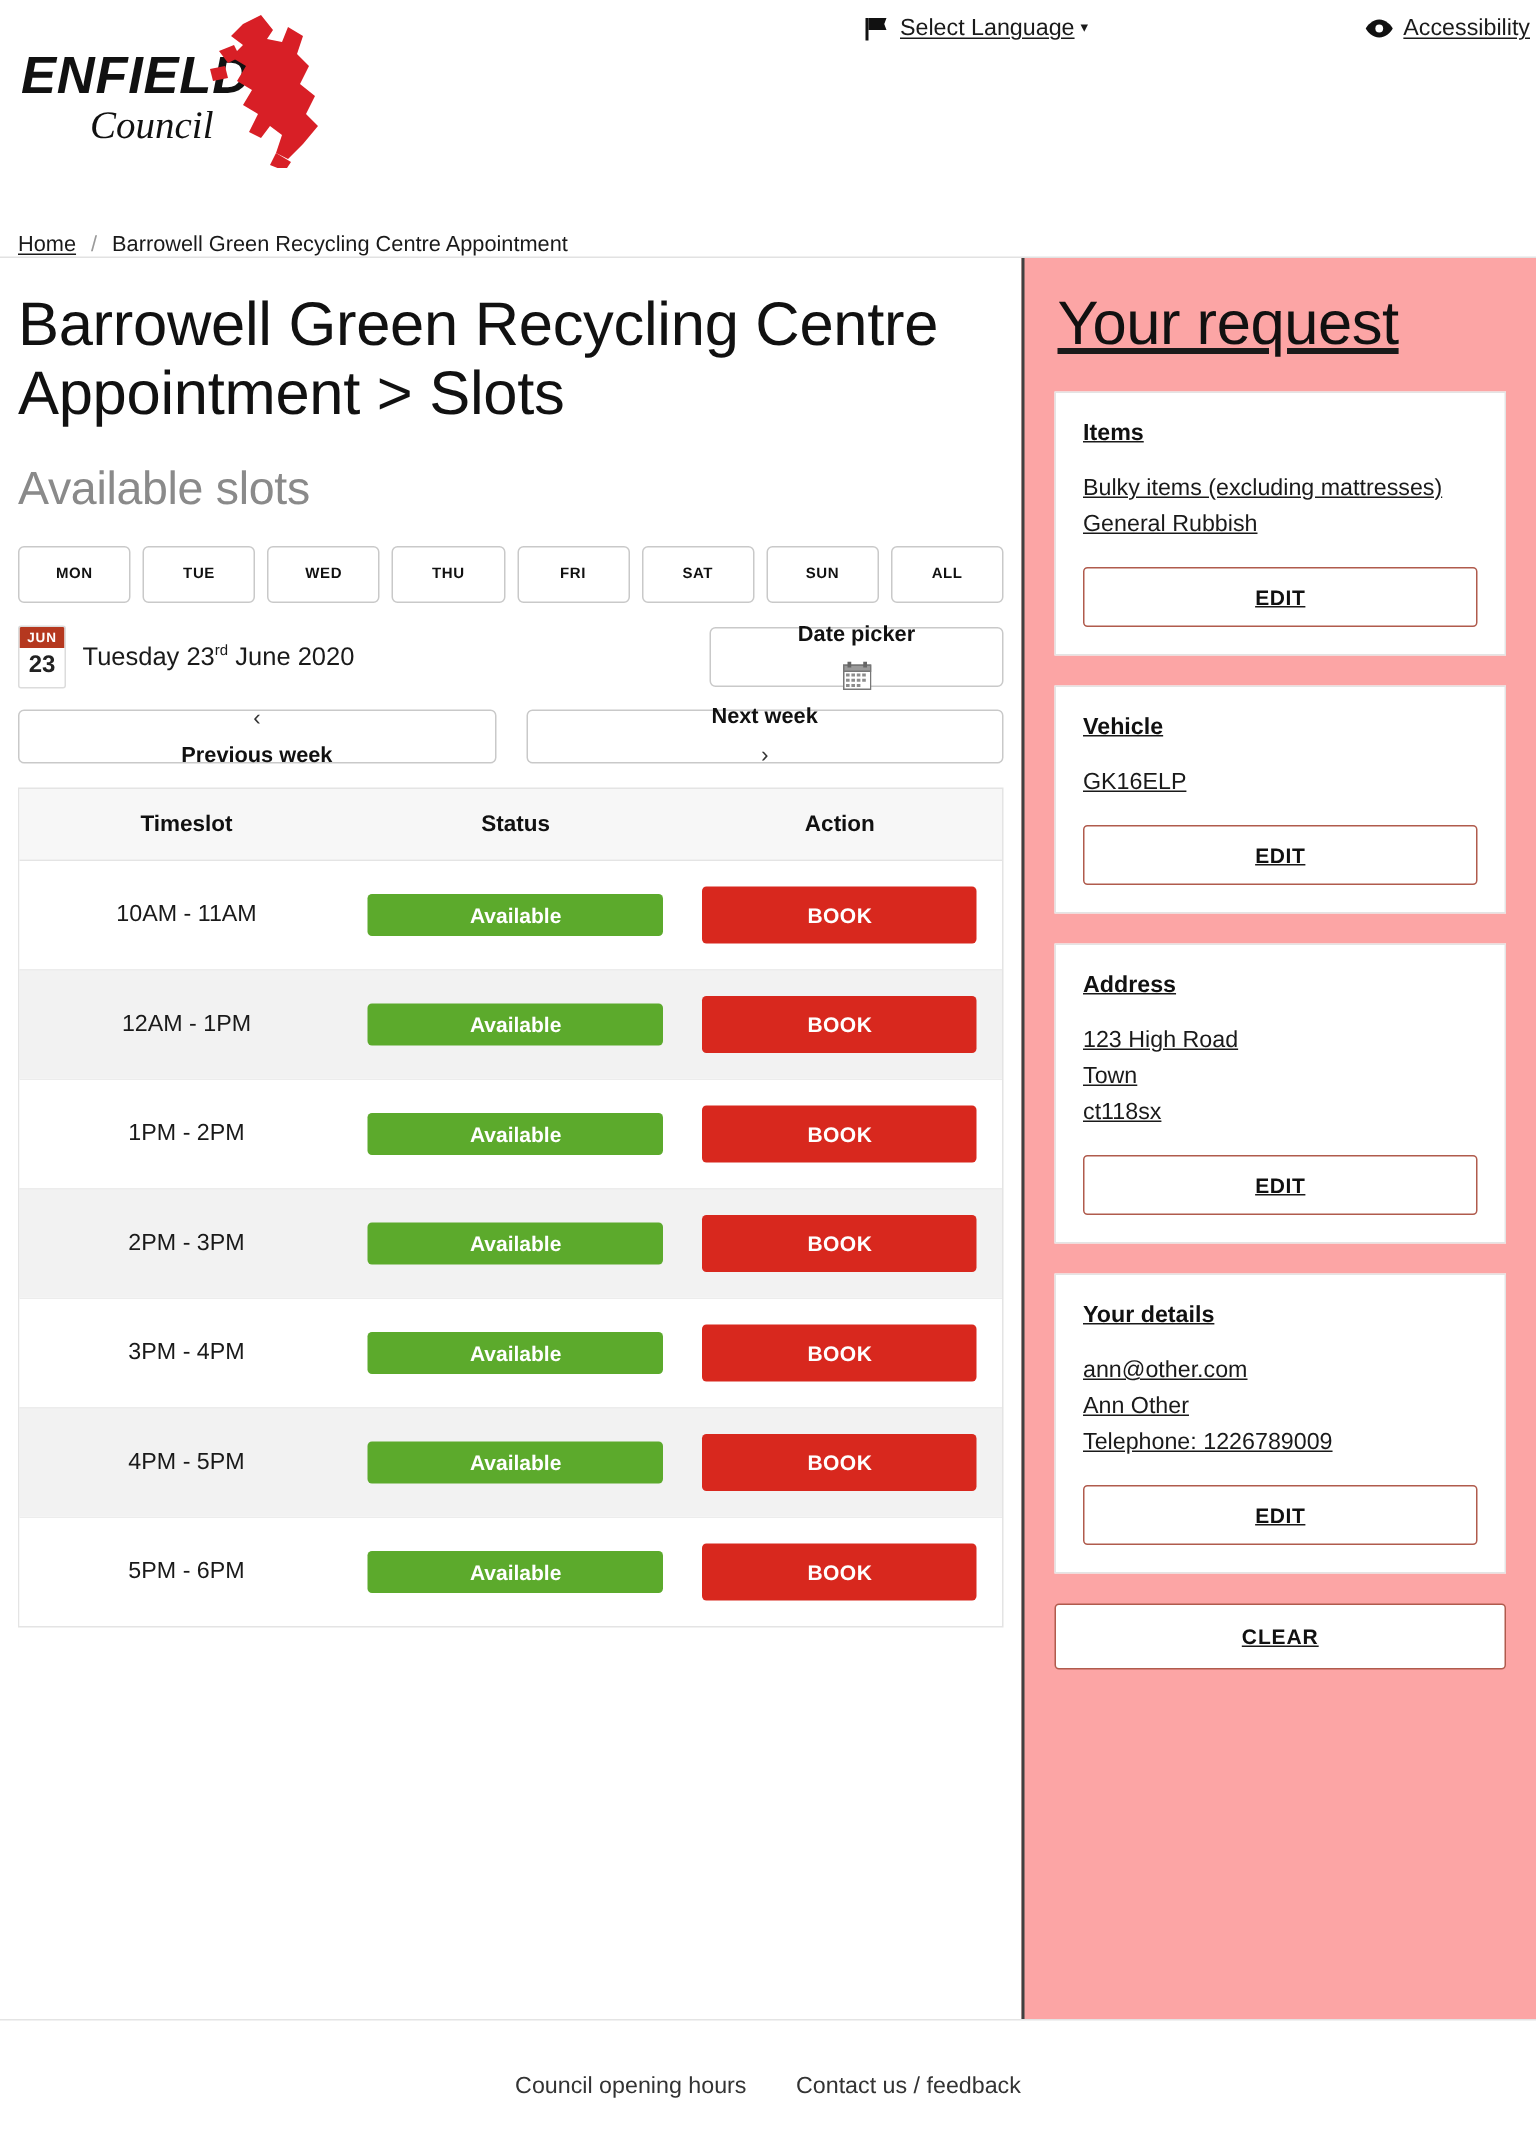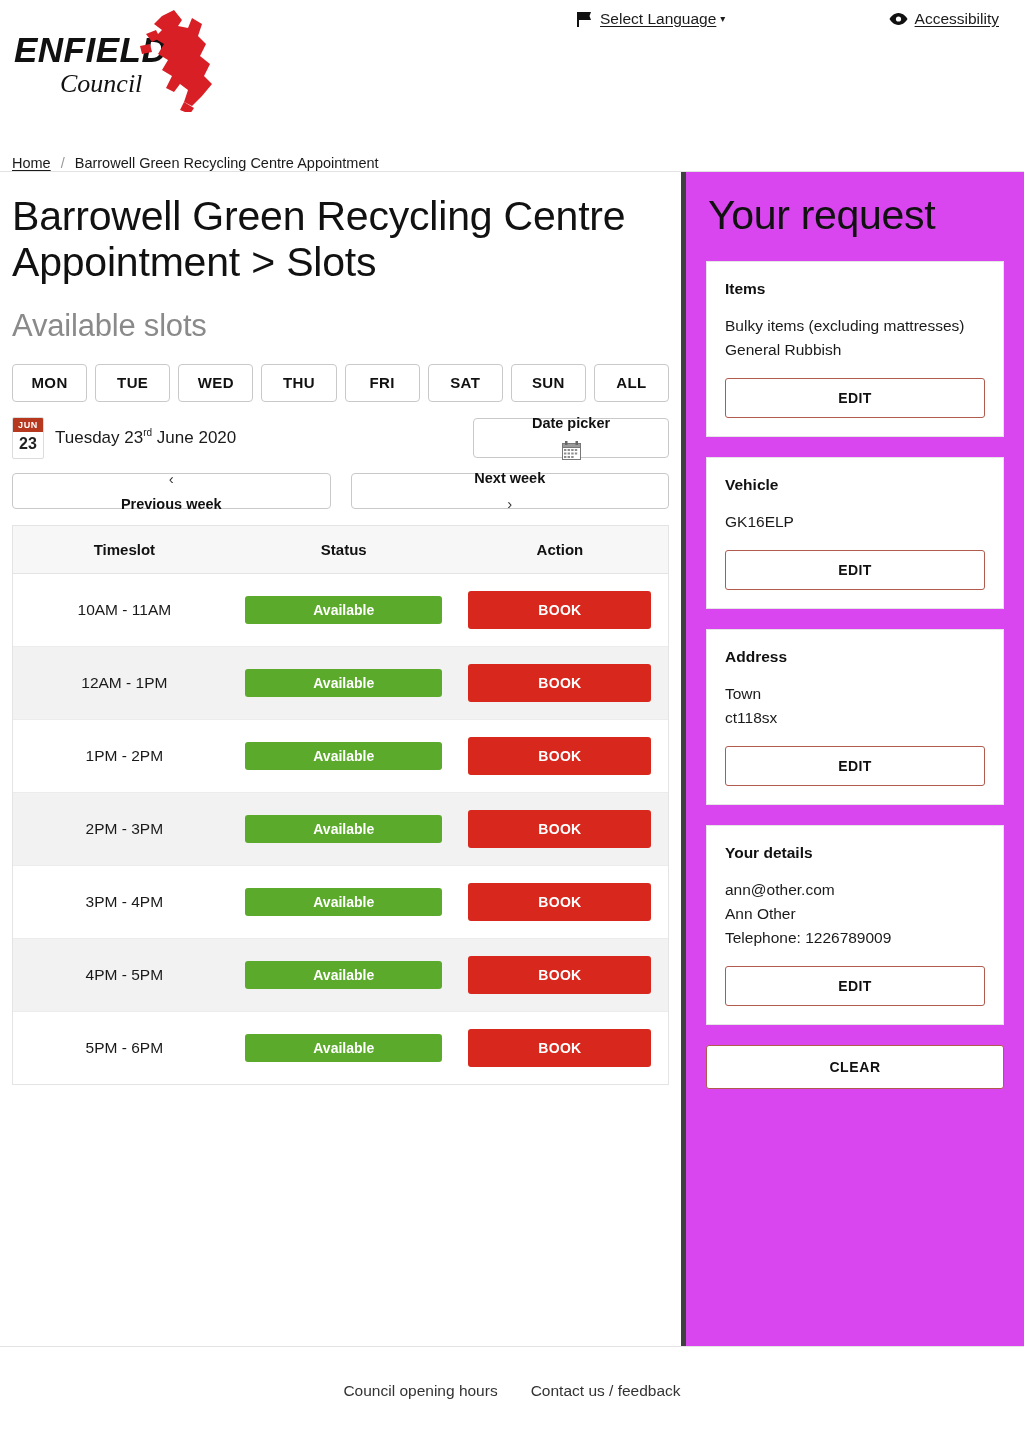--- a/index.html
+++ b/index.html
@@ -32,21 +32,21 @@
 
   .util {
     position: absolute;
     top: 10px;
     display: flex;
     align-items: center;
     gap: 7px;
     font-size: 15px;
   }
   .util-lang { left: 576px; }
-  .util-acc  { right: 25px; justify-content: center; }
+  .util-acc  { right: 4px; justify-content: center; }
   .util a, .util .link {
     color: #1a1a1a;
     text-decoration: underline;
     text-underline-offset: 2px;
     cursor: pointer;
     font-size: 15.5px;
   }
   .caret-down {
     font-size: 10px;
     line-height: 1;
@@ -80,23 +80,24 @@
     min-height: 1174px;
   }
   .main-col {
     width: 681px;
     flex: 0 0 681px;
     background: #ffffff;
     padding: 0 0 24px 0;
   }
   .side-col {
     flex: 1 1 auto;
-    background: #d946ef;
-    border-left: 5px solid #404040;
+    background: #fca5a5;
+    border-left: 2px solid #404040;
     padding: 0 20px 40px 20px;
+    text-decoration: underline;
   }
 
   
   h1.page-title {
     margin: 22px 0 0 12px;
     font-size: 41px;
     line-height: 1.12;
     font-weight: 400;
     letter-spacing: -0.2px;
     max-width: 640px;
@@ -117,21 +118,21 @@
     padding: 0 12px;
     margin-bottom: 15px;
   }
   .day-tab {
     flex: 1 1 0;
     height: 38px;
     background: #fff;
     border: 1px solid #c9c9c9;
     border-radius: 4px;
     font-family: "Liberation Sans", sans-serif;
-    font-size: 15px;
+    font-size: 10px;
     font-weight: bold;
     color: #111;
     letter-spacing: 0.4px;
     cursor: pointer;
   }
 
   
   .date-row {
     display: flex;
     align-items: center;
@@ -515,20 +516,21 @@
             <div class="card-line">General Rubbish</div>
             <button class="btn-edit">EDIT</button>
           </div>
           <div class="card">
             <div class="card-title">Vehicle</div>
             <div class="card-line">GK16ELP</div>
             <button class="btn-edit">EDIT</button>
           </div>
           <div class="card">
             <div class="card-title">Address</div>
+            <div class="card-line">123 High Road</div>
             <div class="card-line">Town</div>
             <div class="card-line">ct118sx</div>
             <button class="btn-edit">EDIT</button>
           </div>
           <div class="card">
             <div class="card-title">Your details</div>
             <div class="card-line">ann@other.com</div>
             <div class="card-line">Ann Other</div>
             <div class="card-line">Telephone: 1226789009</div>
             <button class="btn-edit">EDIT</button>

